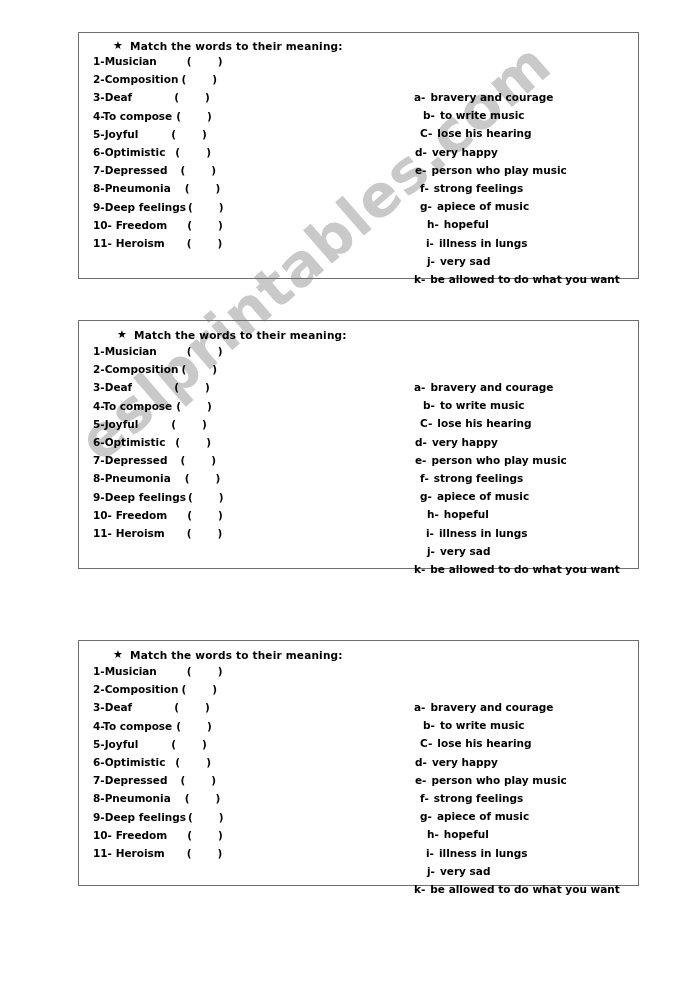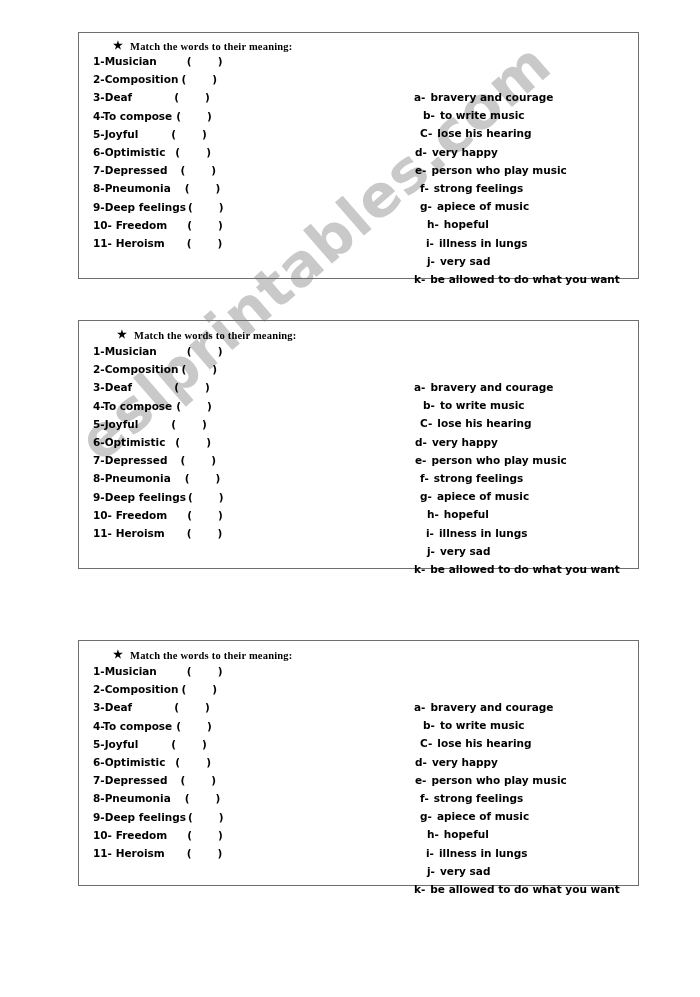--- a/index.html
+++ b/index.html
@@ -56,21 +56,20 @@
   }
   .box-1 { top: 32px;  height: 247px; }
   .box-2 { top: 320px; height: 249px; }
   .box-3 { top: 640px; height: 246px; }
 
   .heading {
     font-size: 10.5px;
     font-weight: bold;
     letter-spacing: 0.2px;
     white-space: nowrap;
-    font-family: Liberation Serif, serif;
   }
   .box-1 .heading { margin: 6px 0 0 34px; }
   .box-2 .heading { margin: 7px 0 0 38px; }
   .box-3 .heading { margin: 7px 0 0 34px; }
 
   .star {
     display: inline-block;
     font-size: 11px;
     font-weight: bold;
     vertical-align: 1px;

